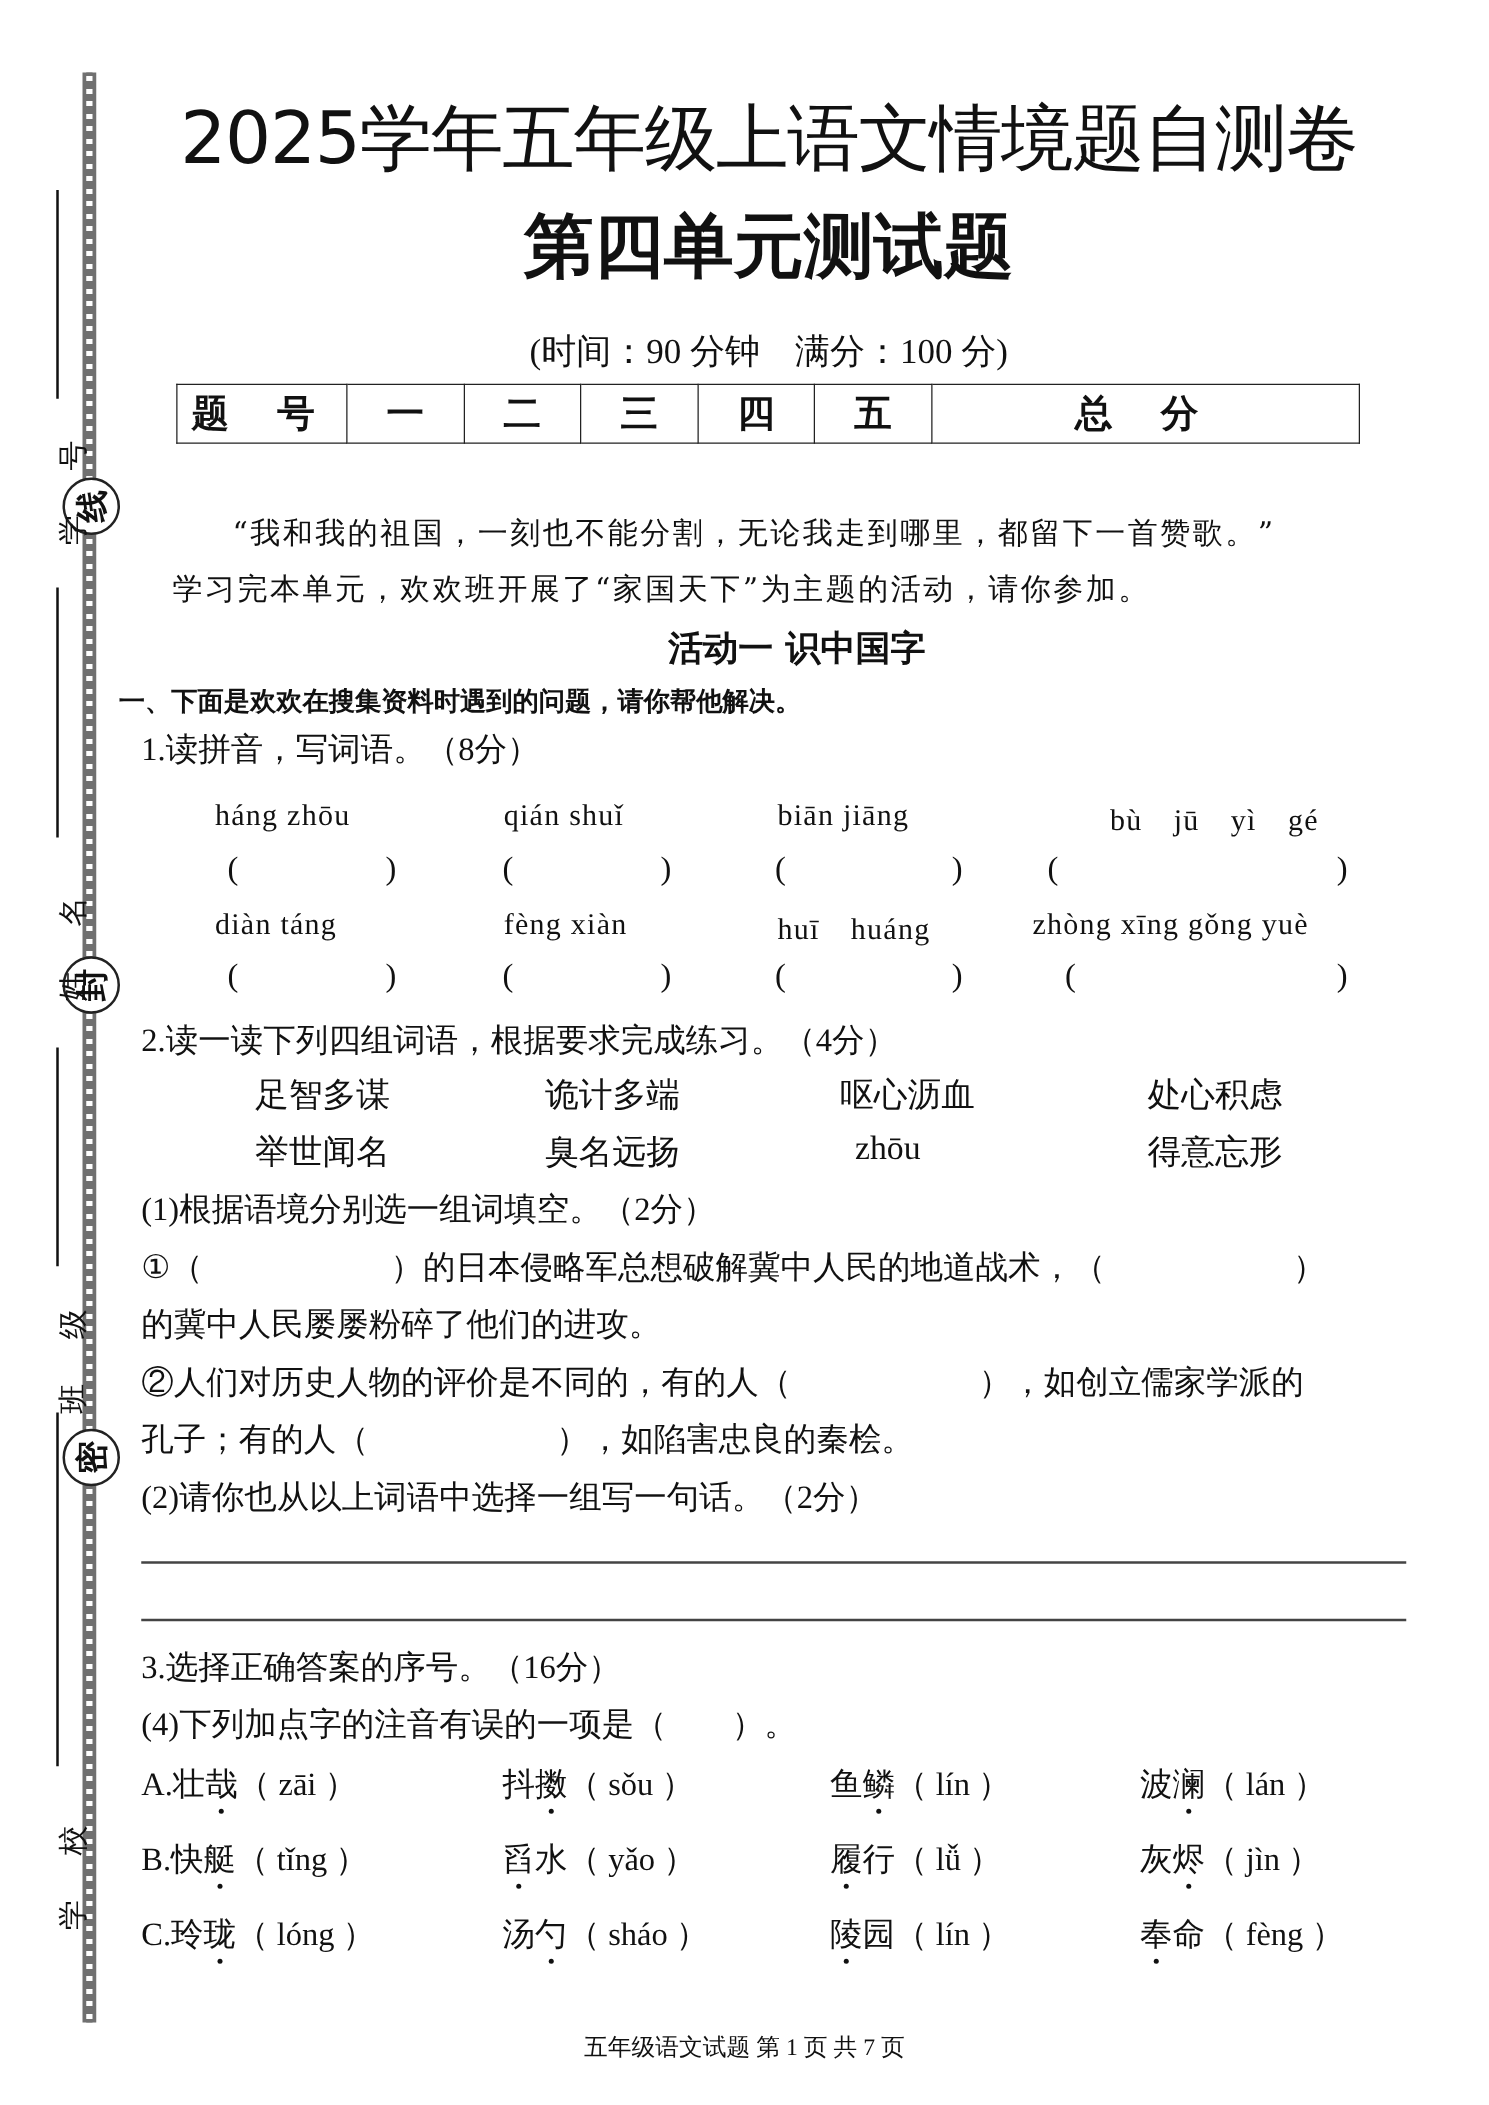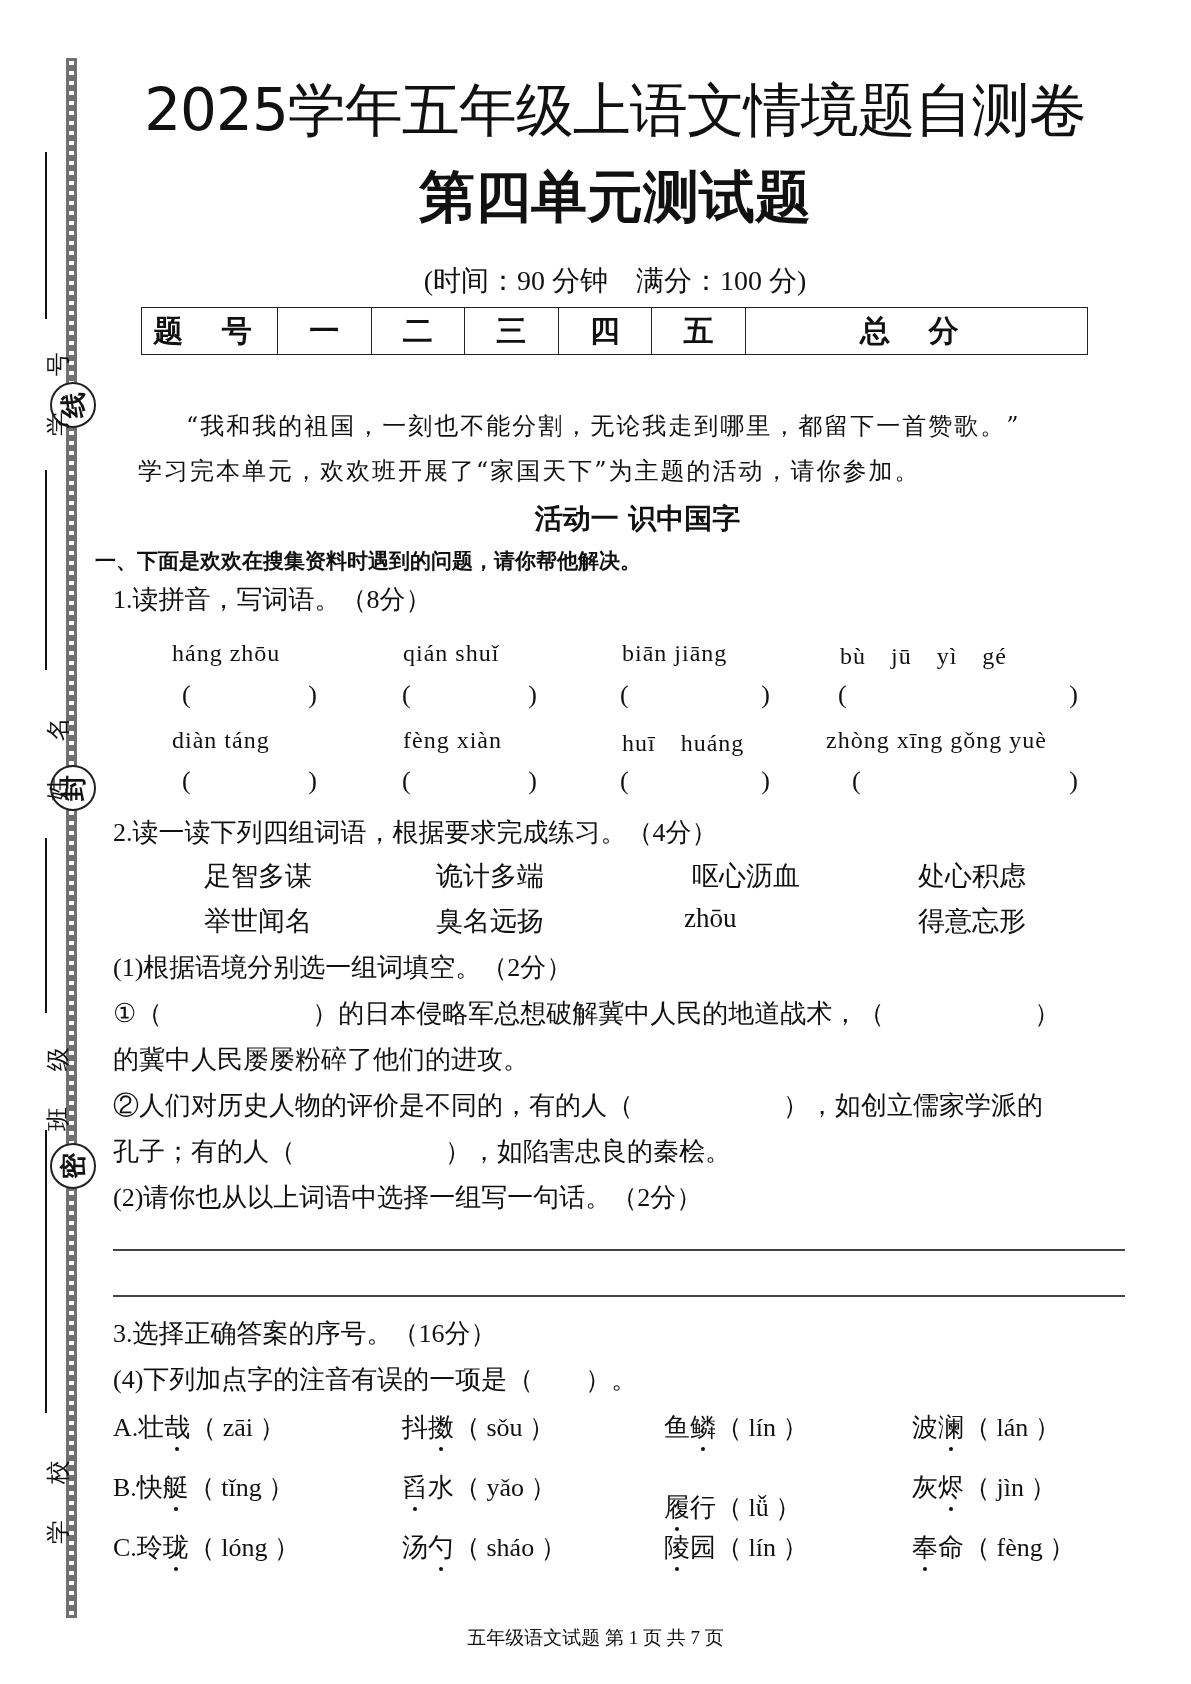--- a/index.html
+++ b/index.html
@@ -82,21 +82,21 @@
 <div class="intro" style="top:455px;">学习完本单元，欢欢班开展了“家国天下”为主题的活动，请你参加。</div>
 
 <div class="activity">活动一  识中国字</div>
 <div class="section">一、下面是欢欢在搜集资料时遇到的问题，请你帮他解决。</div>
 
 <div class="q" style="top:582px;">1.读拼音，写词语。（8分）</div>
 
 <div class="py" style="left:172px; top:640px;">háng zhōu</div>
 <div class="py" style="left:403px; top:640px;">qián shuǐ</div>
 <div class="py" style="left:622px; top:640px;">biān jiāng</div>
-<div class="py" style="left:840px; top:640px; word-spacing:18px;">bù　jū　yì　gé</div>
+<div class="py" style="left:888px; top:640px; word-spacing:18px;">bù　jū　yì　gé</div>
 
 <div class="paren" style="left:182px; top:680px; width:135px; display:flex; justify-content:space-between;">
     <span>(</span>
     <span>)</span>
   </div>
 <div class="paren" style="left:402px; top:680px; width:135px; display:flex; justify-content:space-between;">
     <span>(</span>
     <span>)</span>
   </div>
 <div class="paren" style="left:620px; top:680px; width:150px; display:flex; justify-content:space-between;">
@@ -126,21 +126,21 @@
     <span>)</span>
   </div>
 <div class="paren" style="left:852px; top:766px; width:226px; display:flex; justify-content:space-between;">
     <span>(</span>
     <span>)</span>
   </div>
 
 <div class="q" style="top:815px;">2.读一读下列四组词语，根据要求完成练习。（4分）</div>
 <div class="word" style="left:204px; top:858px;">足智多谋</div>
 <div class="word" style="left:436px; top:858px;">诡计多端</div>
-<div class="word" style="left:692px; top:858px;">呕心沥血</div>
+<div class="word" style="left:672px; top:858px;">呕心沥血</div>
 <div class="word" style="left:918px; top:858px;">处心积虑</div>
 <div class="word" style="left:204px; top:903px;">举世闻名</div>
 <div class="word" style="left:436px; top:903px;">臭名远扬</div>
 <div class="word" style="left:684px; top:903px;">zhōu</div>
 <div class="word" style="left:918px; top:903px;">得意忘形</div>
 
 <div class="q" style="top:950px;">(1)根据语境分别选一组词填空。（2分）</div>
 
 <div class="q" style="top:996px;">
   <span>①（</span><span style="display:inline-block;width:150px;"></span><span>）的日本侵略军总想破解冀中人民的地道战术，（</span><span style="display:inline-block;width:150px;"></span><span>）</span>
@@ -172,21 +172,21 @@
 <div class="opt" style="left:912px; top:1410px;">
   <span>波</span><span class="dot">澜</span><span>（ lán ）</span>
 </div>
 
 <div class="opt" style="left:113px; top:1470px;">
   <span>B.</span><span>快</span><span class="dot">艇</span><span>（ tǐng ）</span>
 </div>
 <div class="opt" style="left:402px; top:1470px;">
   <span class="dot">舀</span><span>水</span><span>（ yǎo ）</span>
 </div>
-<div class="opt" style="left:664px; top:1470px;margin-top:20px;">
+<div class="opt" style="left:664px; top:1470px;">
   <span class="dot">履</span><span>行</span><span>（ lǚ ）</span>
 </div>
 <div class="opt" style="left:912px; top:1470px;">
   <span>灰</span><span class="dot">烬</span><span>（ jìn ）</span>
 </div>
 
 <div class="opt" style="left:113px; top:1530px;">
   <span>C.</span><span>玲</span><span class="dot">珑</span><span>（ lóng ）</span>
 </div>
 <div class="opt" style="left:402px; top:1530px;">

